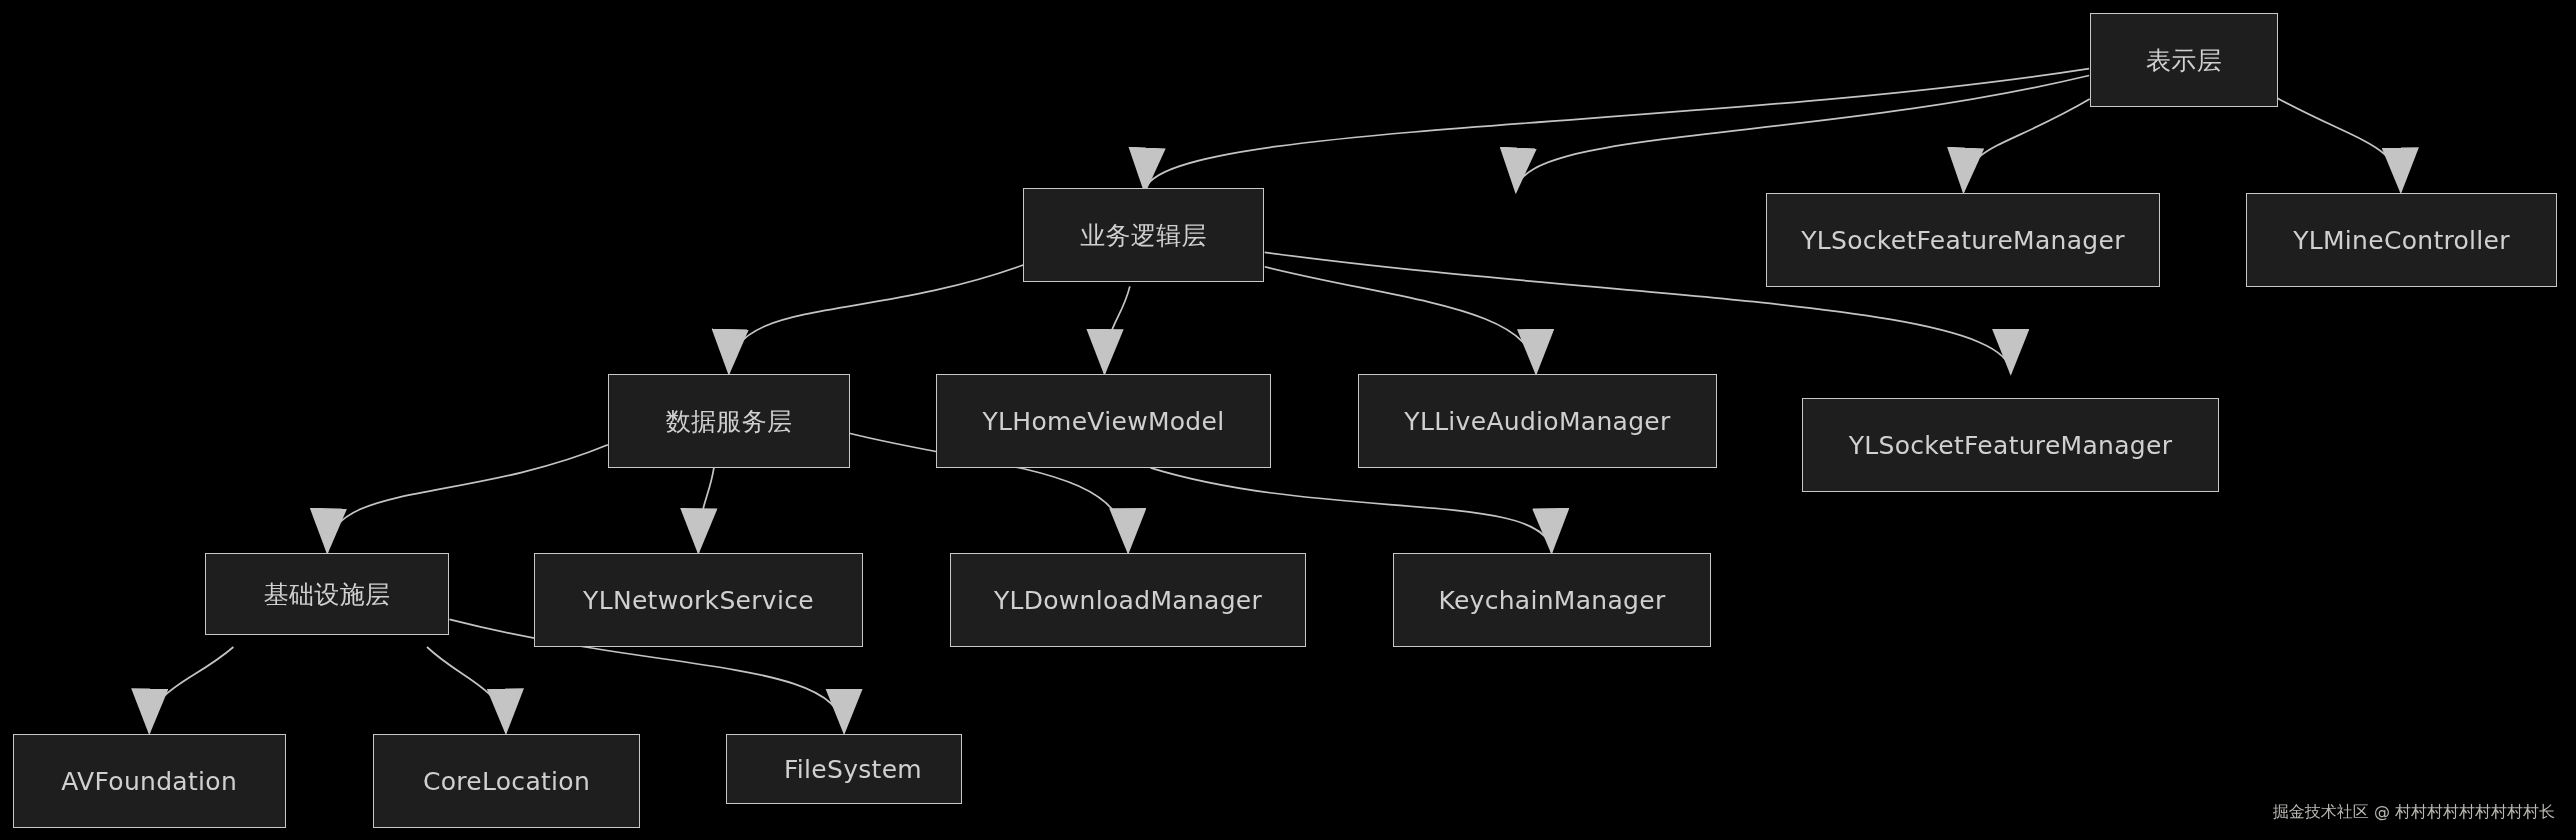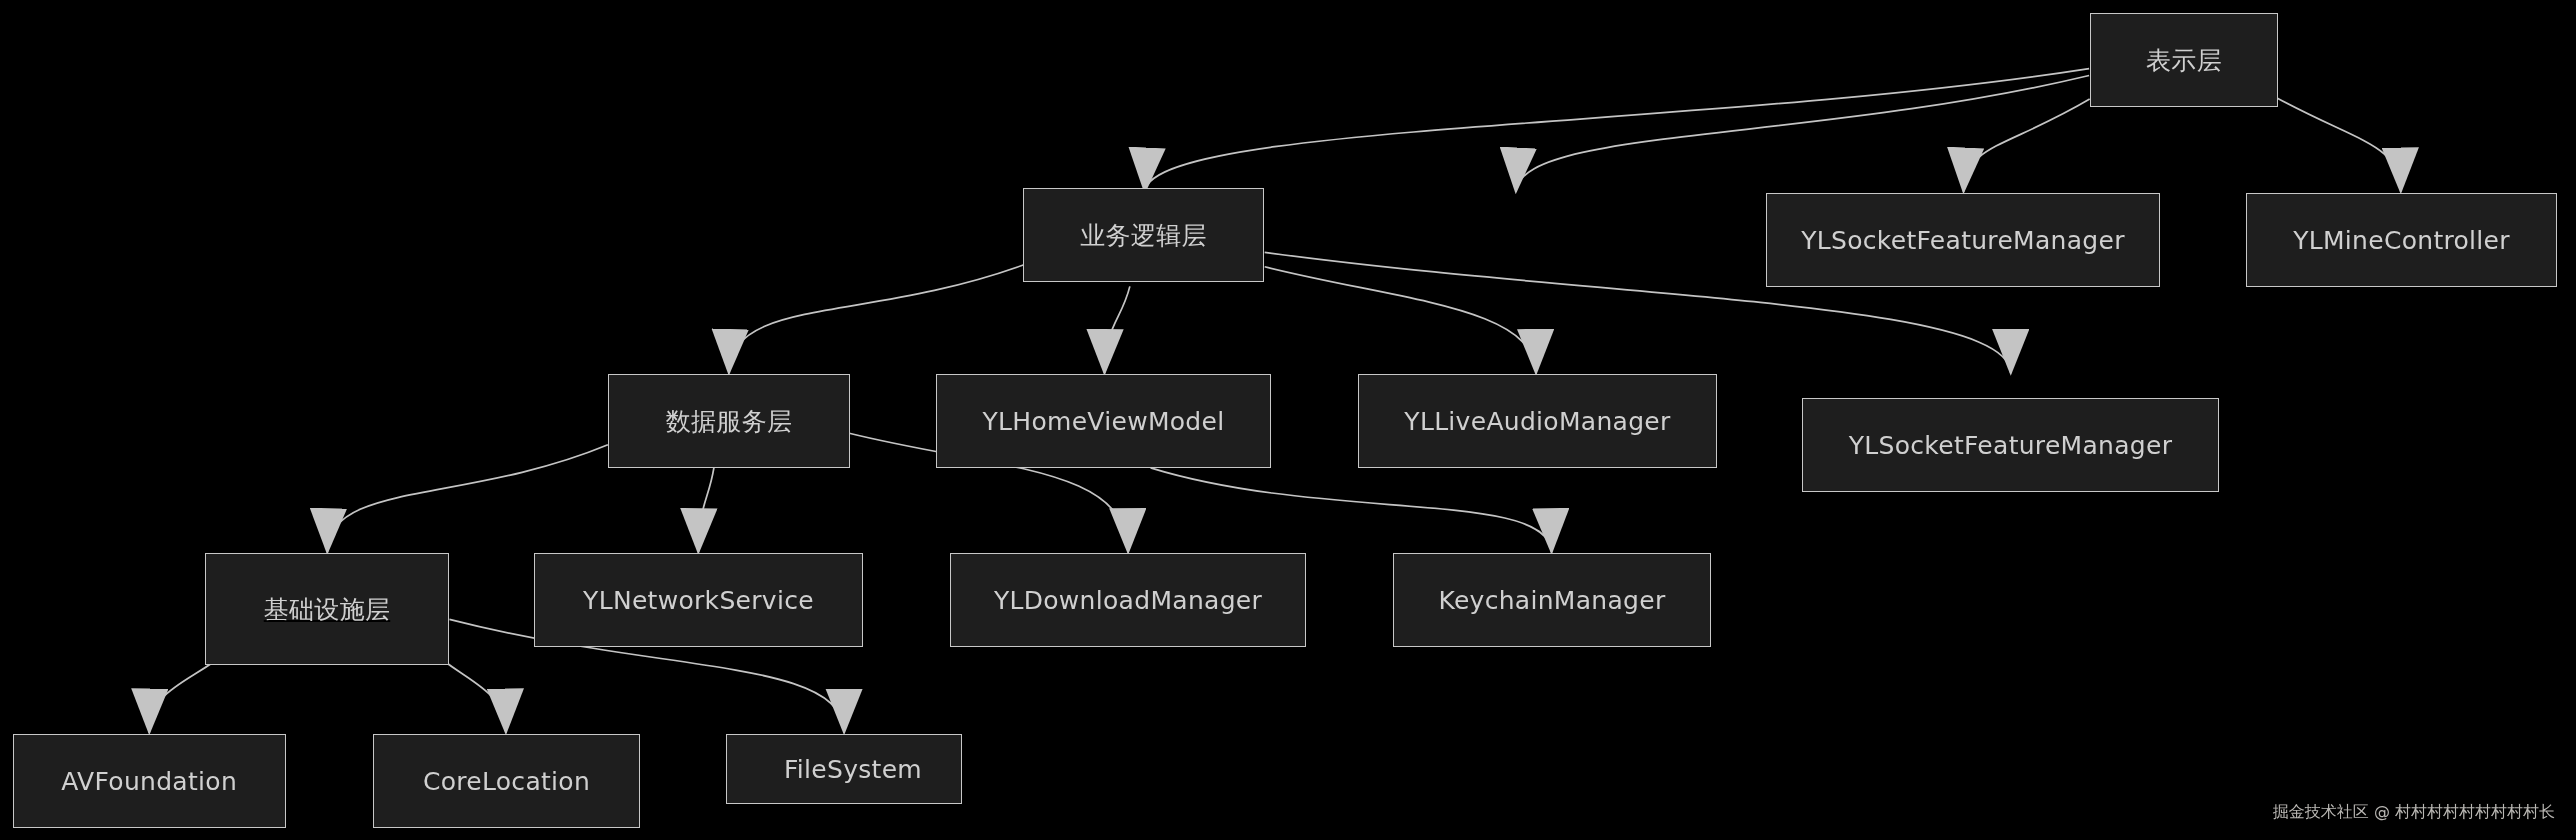--- a/index.html
+++ b/index.html
@@ -98,21 +98,21 @@
     </div>
     <div class="node" style="left: 936px; top: 374px; width: 335px; height: 94px;">
       <span>YLHomeViewModel</span>
     </div>
     <div class="node" style="left: 1358px; top: 374px; width: 359px; height: 94px;">
       <span>YLLiveAudioManager</span>
     </div>
     <div class="node" style="left: 1802px; top: 374px; width: 417px; height: 94px; margin-top: 24px;">
       <span>YLSocketFeatureManager</span>
     </div>
-    <div class="node" style="left: 205px; top: 553px; width: 244px; height: 112px; text-decoration: underline;">
+    <div class="node" style="left: 205px; top: 553px; width: 244px; height: 82px;">
       <span>基础设施层</span>
     </div>
     <div class="node" style="left: 534px; top: 553px; width: 329px; height: 94px;">
       <span>YLNetworkService</span>
     </div>
     <div class="node" style="left: 950px; top: 553px; width: 356px; height: 94px;">
       <span>YLDownloadManager</span>
     </div>
     <div class="node" style="left: 1393px; top: 553px; width: 318px; height: 94px;">
       <span>KeychainManager</span>

